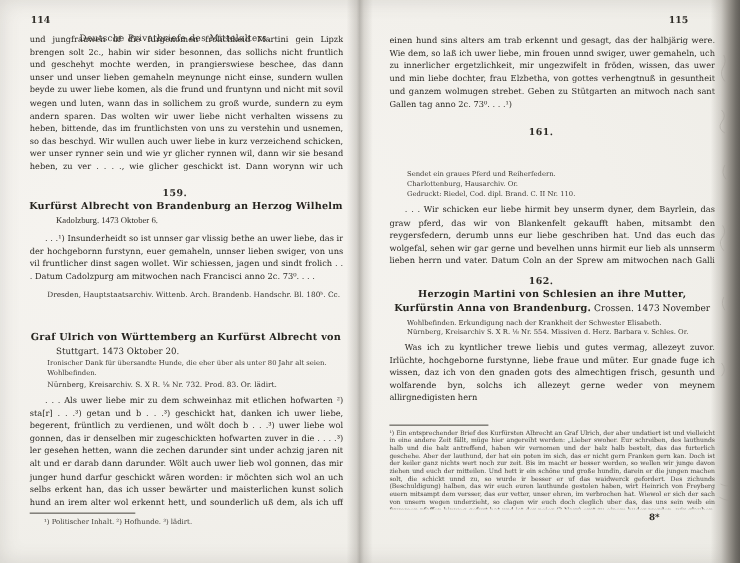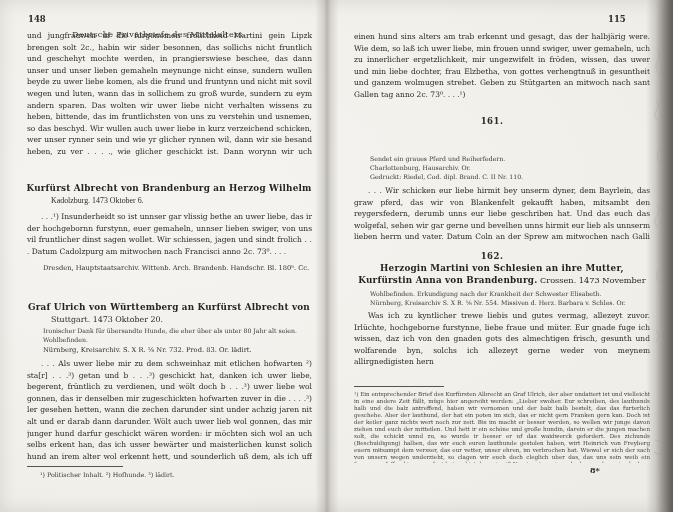--- a/index.html
+++ b/index.html
@@ -30,25 +30,26 @@
     background:linear-gradient(90deg, rgba(200,197,191,0) 0%, rgba(178,174,167,.55) 35%, #99958e 62%, #716e68 85%, #5f5c57 100%);}
   .signature-mark{font-size:8px;font-weight:700;color:#2c2a25;}
   .marginalia{position:absolute;opacity:.5;}
 </style>
 </head>
 <body>
 
 <div id="scan">
 
   <div class="page" id="page-left">
-    <span class="abs pagenum" style="left:28px;top:14px;">148</span>
+    <span class="abs pagenum" style="left:28px;top:14px;">114</span>
     <span class="abs running-header" style="left:0;top:15px;width:318px;text-align:center;margin-top:15px;">Deutsche Privatbriefe des Mittelalters.</span>
 
     <div class="abs body-text" style="left:27px;top:30px;width:285px;height:128px;">und jungfrauwen uf die furgenomen frolichkeid Martini gein Lipzk brengen solt 2c., habin wir sider besonnen, das sollichs nicht fruntlich und geschehyt mochte werden, in prangierswiese beschee, das dann unser und unser lieben gemaheln meynunge nicht einse, sundern wullen beyde zu uwer liebe komen, als die frund und fruntynn und nicht mit sovil wegen und luten, wann das in sollichem zu groß wurde, sundern zu eym andern sparen. Das wolten wir uwer liebe nicht verhalten wissens zu heben, bittende, das im fruntlichsten von uns zu verstehin und usnemen, so das beschyd. Wir wullen auch uwer liebe in kurz verzeichend schicken, wer unser rynner sein und wie yr glicher rynnen wil, dann wir sie besand heben, zu ver . . . ., wie glicher geschickt ist. Dann worynn wir uch behegelich gefallen erzegen sullen, findet ir uns gantz geflissen.  Datum ut supra.</div>
 
+    <div class="abs sec-num" style="left:0;top:171px;width:318px;">159.</div>
     <div class="abs sec-heading" style="left:24px;top:183px;width:290px;height:12px;">Kurfürst Albrecht von Brandenburg an Herzog Wilhelm von Sachsen.</div>
     <div class="abs dateline" style="left:27px;top:196px;width:285px;font-family:Liberation Serif, serif;">Kadolzburg.   1473 Oktober 6.</div>
     <div class="abs body-text first-indent" style="left:27px;top:211px;width:285px;height:50px;">. . .¹) Insunderheidt so ist unnser gar vlissig bethe an uwer liebe, das ir der hochgebornn furstynn, euer gemaheln, unnser lieben swiger, von uns vil fruntlicher dinst sagen wollet. Wir schiessen, jagen und sindt frolich . . .  Datum Cadolzpurg am mitwochen nach Francisci anno 2c. 73⁰. . . .</div>
     <div class="abs source-line" style="left:27px;top:264px;width:285px;">Dresden, Hauptstaatsarchiv.  Wittenb. Arch.  Brandenb. Handschr.  Bl. 180ᵇ.  Cc.</div>
 
     <div class="abs sec-heading" style="left:24px;top:302px;width:290px;height:12px;">Graf Ulrich von Württemberg an Kurfürst Albrecht von Brandenburg.</div>
     <div class="abs dateline" style="left:27px;top:315px;width:285px;">Stuttgart.   1473 Oktober 20.</div>
     <div class="abs summary-line" style="left:27px;top:327px;width:285px;height:18px;">Ironischer Dank für übersandte Hunde, die eher über als unter 80 Jahr alt seien.  Wohlbefinden.</div>
     <div class="abs source-line" style="left:27px;top:346px;width:285px;">Nürnberg, Kreisarchiv.   S. X R. ⅛ Nr. 732.   Prod. 83.   Or. lädirt.</div>
     <div class="abs body-text first-indent" style="left:27px;top:358px;width:285px;height:103px;">. . . Als uwer liebe mir zu dem schweinhaz mit etlichen hofwarten ²) sta[r] . . .³) getan und b . . .³) geschickt hat, danken ich uwer liebe, begerent, früntlich zu verdienen, und wölt doch b . . .³) uwer liebe wol gonnen, das ir denselben mir zugeschickten hofwarten zuver in die . . . .³) ler gesehen hetten, wann die zechen darunder sint under achzig jaren nit alt und er darab dann darunder.  Wölt auch uwer lieb wol gonnen, das mir junger hund darfur geschickt wären worden: ir möchten sich wol an uch selbs erkent han, das ich usser bewärter und maisterlichen kunst solich hund an irem alter wol erkennt hett, und sounderlich uß dem, als ich uff ein zyt by uwer liebe gewesen bin,</div>

